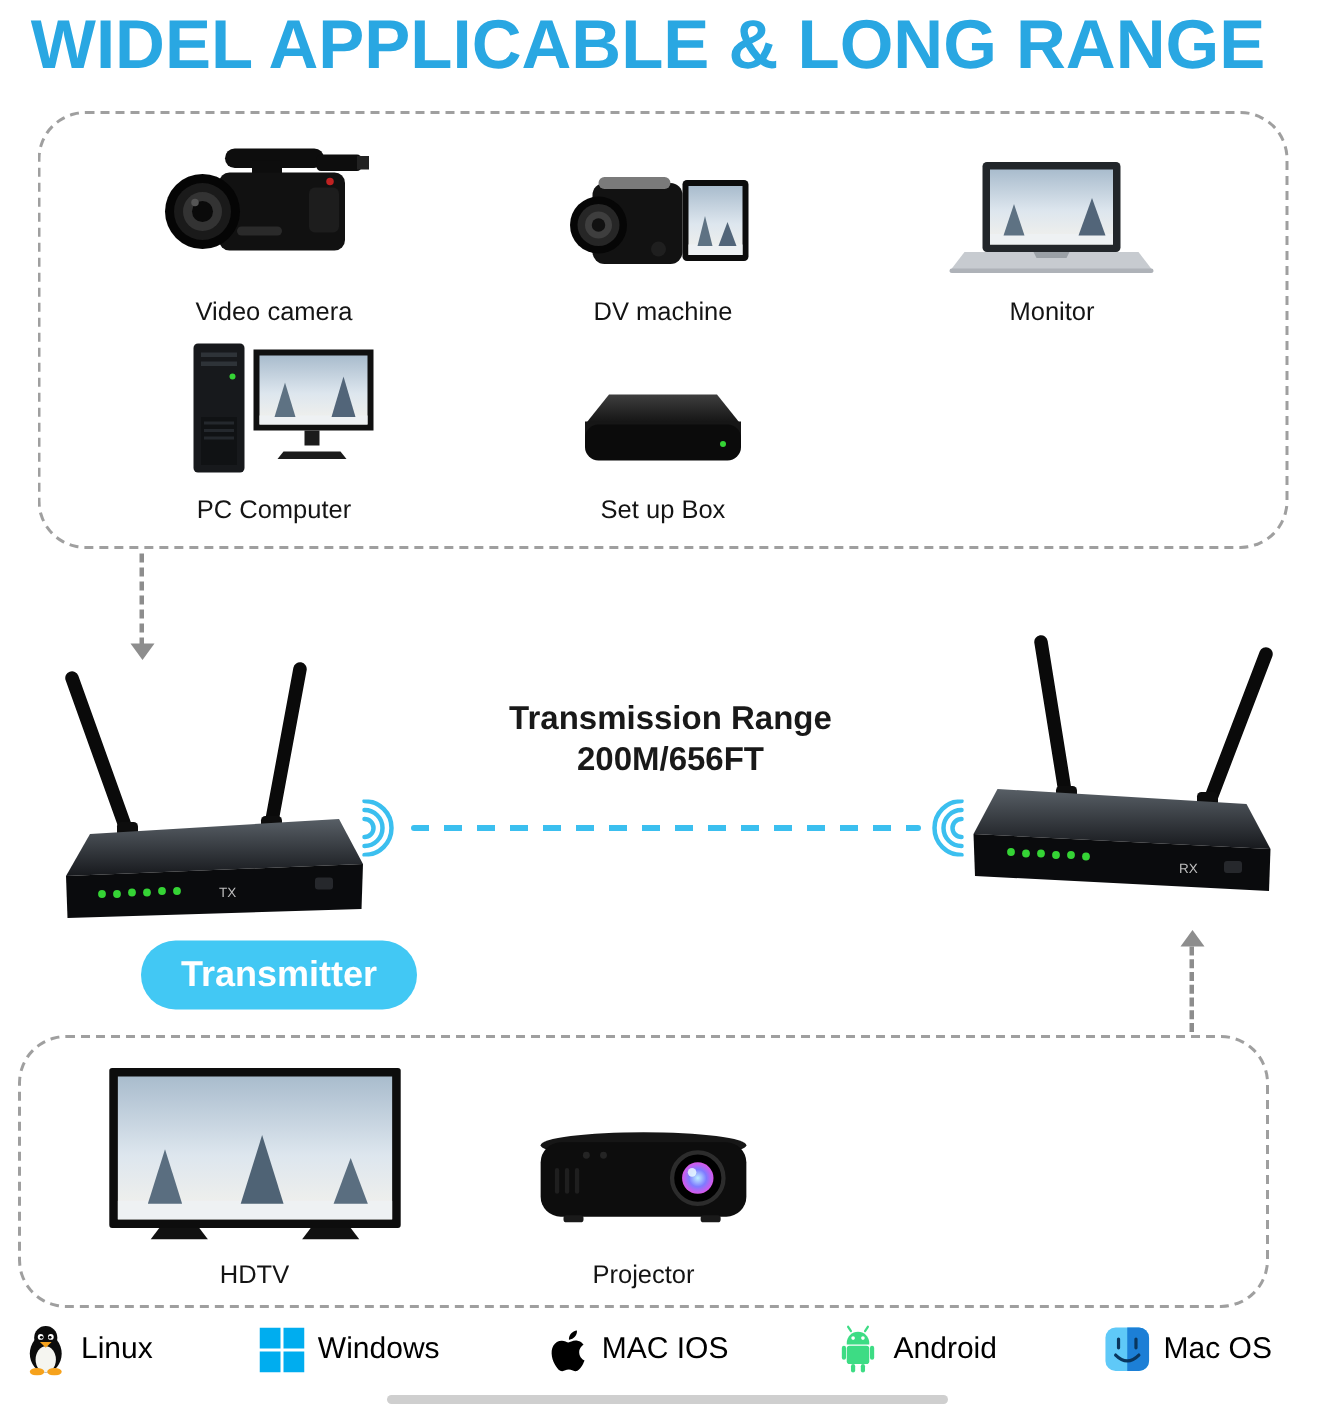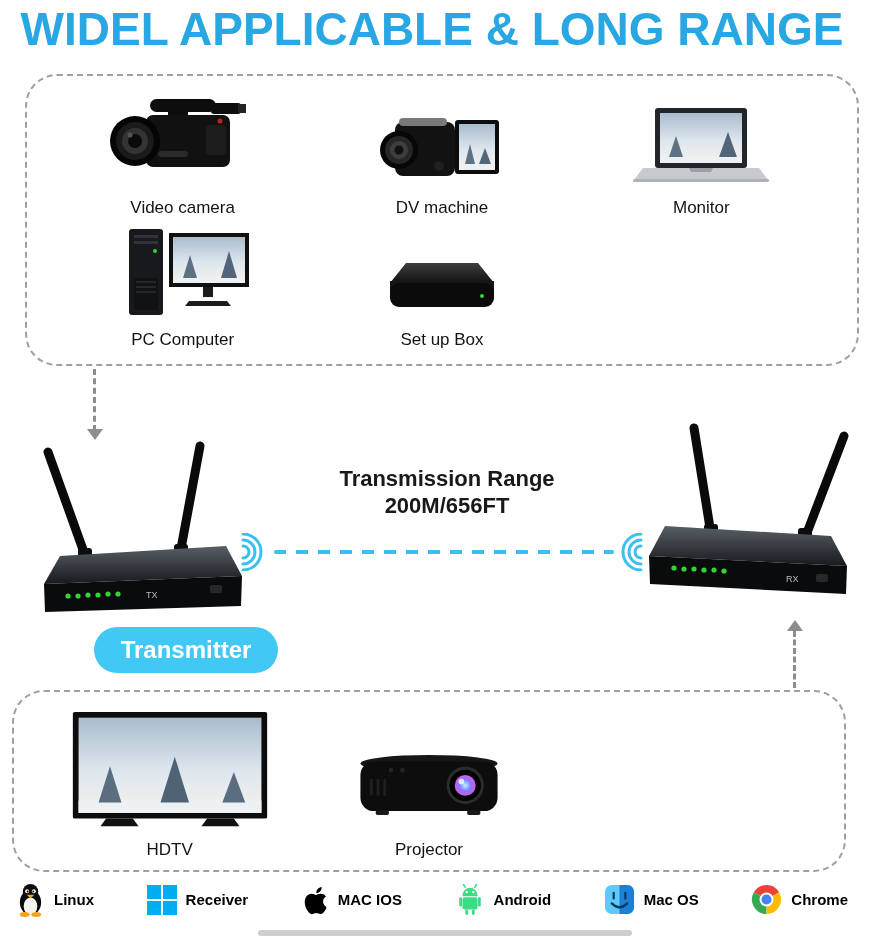--- a/index.html
+++ b/index.html
@@ -59,21 +59,21 @@
     font-weight:700; font-size:24px; border-radius:27px; padding:9px 0;
   }
   .pill-tx { left:94px;  width:184px; }
   .pill-rx { left:610px; width:162px; }
 
   .platforms {
     position:absolute; left:0; right:0; top:882px; display:flex;
     align-items:center; justify-content:space-between; padding:0 16px;
   }
   .platform { display:flex; align-items:center; gap:9px; }
-  .platform-label { font-size:15px; font-weight:700; color:#000; }
+  .platform-label { font-size:20px; font-weight:400; color:#000; }
 
   .bottom-bar { position:absolute; left:258px; top:930px; width:374px; height:6px; border-radius:3px; background:#cfcfcf; }
   svg { display:block; }
 </style>
 </head>
 <body>
 
 <div class="page">
 
   <h1 class="title">WIDEL APPLICABLE &amp; LONG RANGE</h1>
@@ -333,21 +333,21 @@
       <span class="platform-label">Linux</span>
     </div>
 
     <div class="platform">
       <svg viewBox="0 0 30 30" width="30" height="30">
         <rect x="0" y="0" width="14" height="14" fill="#00adef"></rect>
         <rect x="16" y="0" width="14" height="14" fill="#00adef"></rect>
         <rect x="0" y="16" width="14" height="14" fill="#00adef"></rect>
         <rect x="16" y="16" width="14" height="14" fill="#00adef"></rect>
       </svg>
-      <span class="platform-label">Receiver</span>
+      <span class="platform-label">Windows</span>
     </div>
 
     <div class="platform">
       <svg viewBox="0 0 30 36" width="28" height="34">
         <path fill="#000" d="M23.7,19.6c0-3.6,3-5.3,3.1-5.4c-1.7-2.5-4.3-2.8-5.3-2.9c-2.2-0.2-4.4,1.3-5.5,1.3 c-1.1,0-2.9-1.3-4.8-1.2c-2.4,0-4.7,1.4-6,3.6c-2.5,4.4-0.6,11,1.9,14.6c1.2,1.8,2.6,3.7,4.5,3.6c1.8-0.1,2.5-1.2,4.7-1.2 c2.2,0,2.8,1.2,4.8,1.1c2,0,3.2-1.8,4.4-3.5c1.4-2,1.9-4,2-4.1C27.4,25.4,23.7,23.9,23.7,19.6z"></path>
         <path fill="#000" d="M20.6,8.6c1-1.2,1.7-2.9,1.5-4.6c-1.5,0.1-3.2,1-4.2,2.2c-0.9,1-1.7,2.8-1.5,4.4 C18,10.7,19.6,9.8,20.6,8.6z"></path>
       </svg>
       <span class="platform-label">MAC IOS</span>
     </div>
 
@@ -371,26 +371,16 @@
       <svg viewBox="0 0 32 32" width="31" height="31">
         <rect x="1" y="1" width="30" height="30" rx="7" fill="#5fc9f8"></rect>
         <path d="M16,1 h8 a7,7 0 0 1 7,7 v16 a7,7 0 0 1 -7,7 h-8 z" fill="#1c7fd6"></path>
         <path d="M10,9 v6" stroke="#09365e" stroke-width="2.2" stroke-linecap="round" fill="none"></path>
         <path d="M22,9 v6" stroke="#09365e" stroke-width="2.2" stroke-linecap="round" fill="none"></path>
         <path d="M8,20 q8,8 16,0" stroke="#09365e" stroke-width="2.2" stroke-linecap="round" fill="none"></path>
       </svg>
       <span class="platform-label">Mac OS</span>
     </div>
 
-    <div class="platform">
-      <svg viewBox="0 0 32 32" width="31" height="31">
-        <path d="M16,16 L29,8.5 A15,15 0 0 0 3,8.5 Z" fill="#ea4335"></path>
-        <path d="M16,16 L3,8.5 A15,15 0 0 0 16,31 Z" fill="#34a853"></path>
-        <path d="M16,16 L16,31 A15,15 0 0 0 29,8.5 Z" fill="#fbbc05"></path>
-        <circle cx="16" cy="16" r="7.2" fill="#fff"></circle>
-        <circle cx="16" cy="16" r="5.2" fill="#4285f4"></circle>
-      </svg>
-      <span class="platform-label">Chrome</span>
-    </div>
   </div>
 
   <div class="bottom-bar"></div>
 </div>
 
 </body></html>

